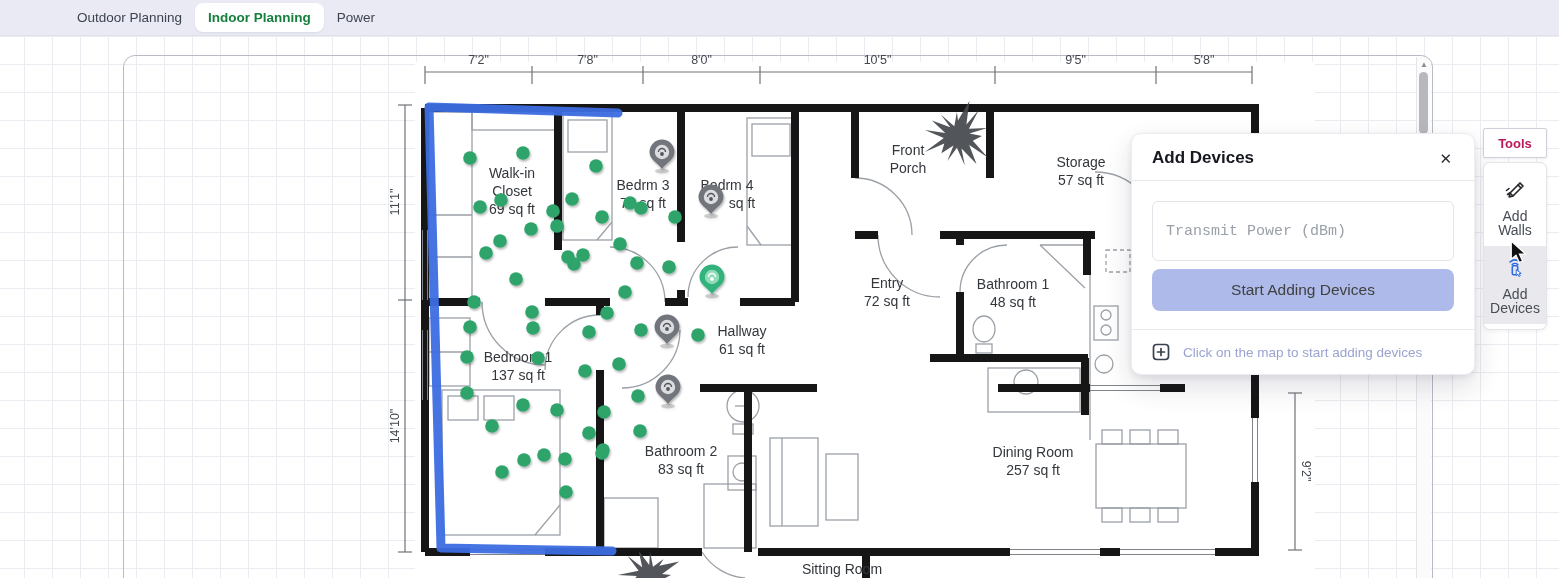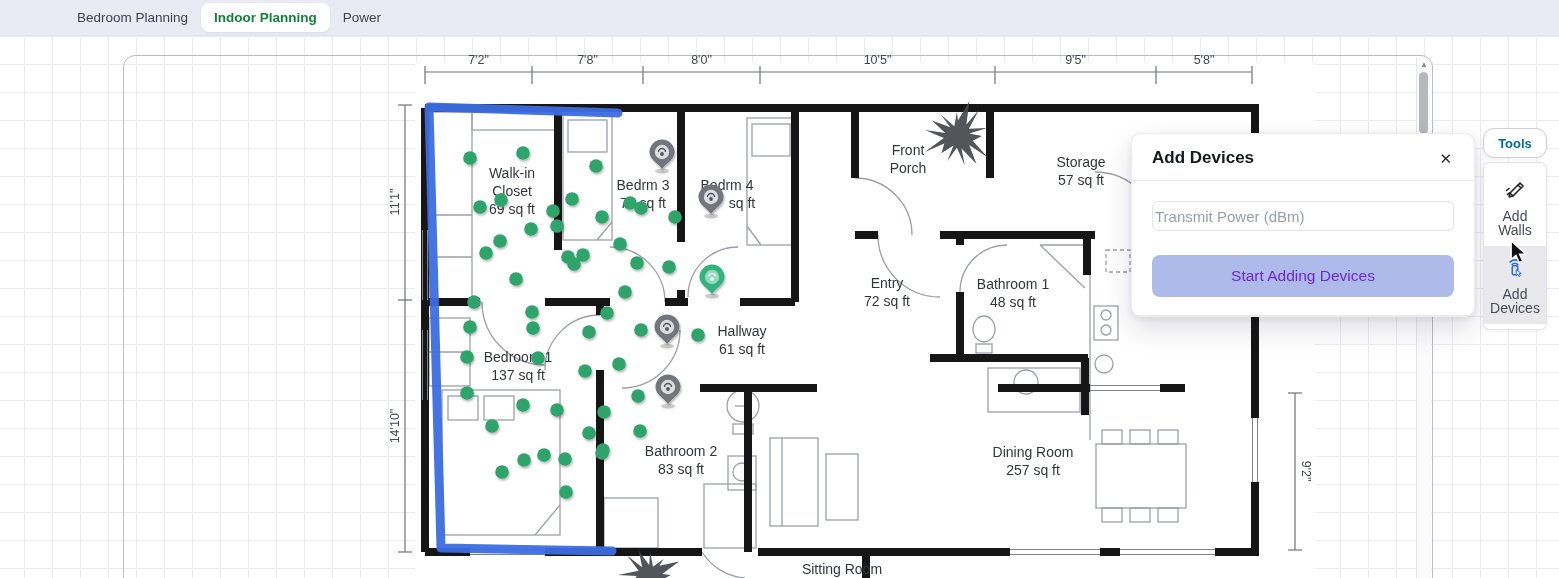--- a/index.html
+++ b/index.html
@@ -42,36 +42,36 @@
     position:absolute;left:1131px;top:133px;width:342px;z-index:40;
     background:#fff;border-radius:10px;border:1px solid #ececf1;
     box-shadow:0 12px 28px rgba(25,30,60,.14),0 2px 6px rgba(25,30,60,.08);
   }
   .dialog .hd{display:flex;align-items:center;justify-content:space-between;
     padding:14px 20px 12px 20px;border-bottom:1px solid #e8e9ee;}
   .dialog .hd .title{font-size:17px;font-weight:700;color:#15181e;}
   .dialog .hd .close{font-size:15px;color:#2a2e35;cursor:pointer;line-height:1;padding:2px;}
   .dialog .body{padding:20px 20px 18px 20px;border-bottom:1px solid #e8e9ee;}
   .dialog input{
-    width:100%;height:30px;box-sizing:border-box;border:1px solid #e2e4e9;border-radius:6px;
-    padding:0 2px;font-size:15px;color:#30353c;outline:none;font-family:Liberation Sans, sans-serif;
+    width:100%;height:60px;box-sizing:border-box;border:1px solid #e2e4e9;border-radius:6px;
+    padding:0 13px;font-size:15px;color:#30353c;outline:none;font-family:Liberation Mono, monospace;
   }
   .dialog input::placeholder{color:#9aa0a8;}
   .dialog .submit{
-    margin-top:24px;width:100%;height:42px;border:none;border-radius:8px;
-    background:#aebae9;color:#6d28d9;font-size:15.5px;font-family:inherit;cursor:pointer;
+    margin-top:8px;width:100%;height:42px;border:none;border-radius:8px;
+    background:#aebae9;color:#404040;font-size:15.5px;font-family:inherit;cursor:pointer;
   }
   .dialog .ft{display:flex;align-items:center;gap:13px;padding:13px 20px;}
   .dialog .ft .hint{font-size:13.5px;color:#9aa3d0;}
   
   .tools{position:absolute;left:1483px;top:128px;width:64px;z-index:40;}
   .tools .thead{
-    background:#fff;border:1px solid #cdd0d8;border-radius:11px;height:28px;
+    background:#fff;border:1px solid #cdd0d8;border-radius:2px;height:28px;
     display:flex;align-items:center;justify-content:center;
-    font-size:13px;font-weight:700;color:#0369a1;box-shadow:0 1px 3px rgba(30,35,60,.07);
+    font-size:13px;font-weight:700;color:#be185d;box-shadow:0 1px 3px rgba(30,35,60,.07);
   }
   .tools .tbody{
     margin-top:4px;background:#fff;border:1px solid #e2e4ea;border-radius:7px;
     padding:5px 0;box-shadow:0 1px 4px rgba(30,35,60,.07);overflow:hidden;
   }
   .titem{display:flex;flex-direction:column;align-items:center;gap:4px;padding:9px 2px;cursor:pointer;}
   .titem.active{background:#e9e9ed;}
   .titem .lbl{font-size:14px;line-height:14px;color:#474d57;text-align:center;width:58px;}
   .cursor{position:absolute;left:1510px;top:241px;z-index:60;pointer-events:none;}
 </style>
@@ -337,33 +337,42 @@
         <ellipse cx="0" cy="18" rx="7" ry="2.5" fill="#000" opacity="0.18"></ellipse>
         <path d="M0,16 C-4.5,9.5 -12.5,6.5 -12.5,-1 A12.5,12.5 0 1 1 12.5,-1 C12.5,6.5 4.5,9.5 0,16 Z" fill="#33b27c"></path>
         <circle cx="0" cy="-1" r="7.2" fill="#8fdcb9"></circle>
         <path d="M-3.5,-1 a3.5,3.5 0 0 1 7,0" stroke="#ffffff" stroke-width="1.4" fill="none"></path>
         <circle cx="0" cy="1" r="1.9" fill="#ffffff"></circle>
       </g>
     </g>
 </svg>
 
 <div class="topbar">
-  <div class="tab">Bedroom Planning</div>
+  <div class="tab">Outdoor Planning</div>
   <div class="tab active">Indoor Planning</div>
   <div class="tab">Power</div>
 </div>
 
 <div class="dialog">
   <div class="hd">
     <div class="title">Add Devices</div>
     <div class="close">✕</div>
   </div>
   <div class="body">
     <input type="text" placeholder="Transmit Power (dBm)" style="">
     <button class="submit">Start Adding Devices</button>
+  </div>
+  <div class="ft">
+    <span style="display:inline-flex;">
+      <svg width="18" height="18" viewBox="0 0 18 18" fill="none">
+        <rect x="1.5" y="1.5" width="15" height="15" rx="3.2" stroke="#3a414e" stroke-width="1.7"></rect>
+        <path d="M9 5.5 V12.5 M5.5 9 H12.5" stroke="#3a414e" stroke-width="1.7" stroke-linecap="round"></path>
+      </svg>
+    </span>
+    <span class="hint">Click on the map to start adding devices</span>
   </div>
 </div>
 
 <div class="tools">
   <div class="thead">Tools</div>
   <div class="tbody">
     <div class="titem">
       <span>
         <svg width="24" height="24" viewBox="0 0 24 24" fill="none">
           <path d="M7 16 L15 8 L18 11 L10 19 Z" stroke="#23262b" stroke-width="1.7" stroke-linejoin="round"></path>

